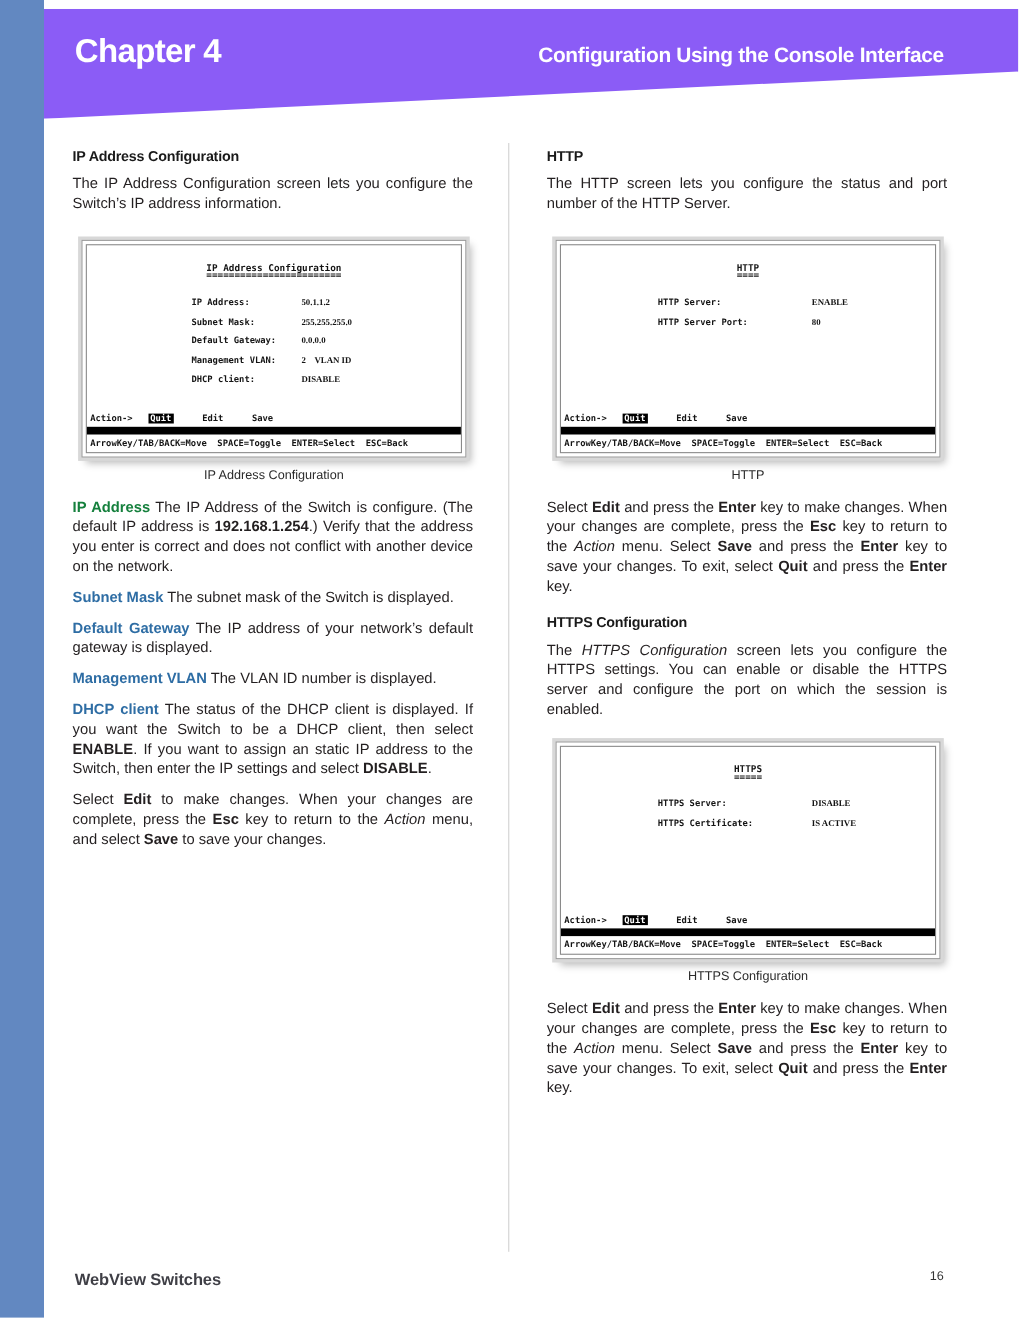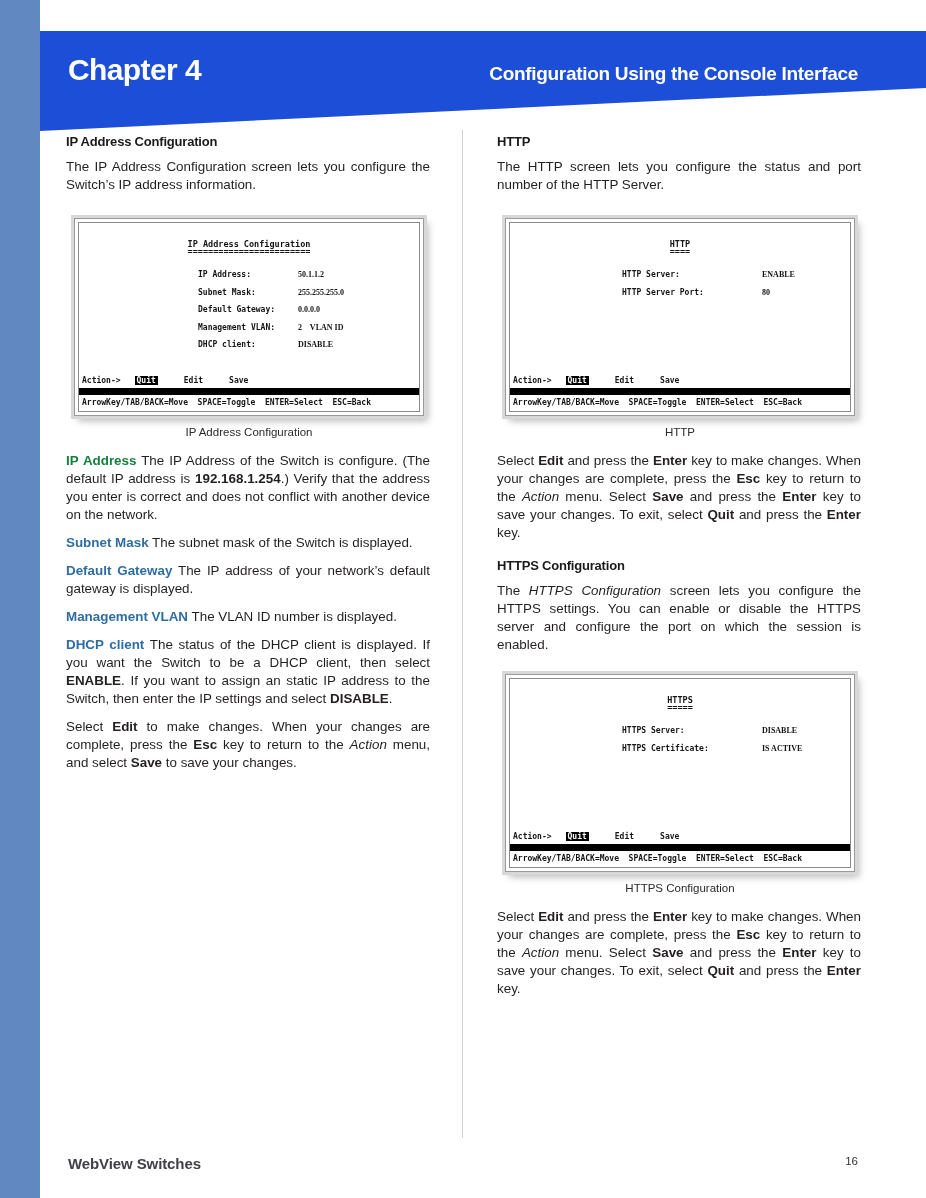--- a/index.html
+++ b/index.html
@@ -36,41 +36,41 @@
   .term-inner{
     height:100%;border:1px solid #8a8a8a;box-sizing:border-box;
     display:flex;flex-direction:column;
     font-family:"DejaVu Sans Mono",monospace;font-size:8px;font-weight:700;color:#141414;
   }
   .term-title{text-align:center;margin-top:16px;font-size:8.5px;line-height:10px;}
   .term-underline{text-align:center;font-size:8.5px;line-height:5px;letter-spacing:0;}
   .term-rows{margin-top:12px;}
   .term-row{line-height:17.5px;display:flex;padding-left:95px;}
   .t2 .term-row{padding-left:88px;}
-  .term-label{width:100px;margin-left:24px;}
+  .term-label{width:100px;}
   .t2 .term-label{width:140px;}
   .term-value{white-space:pre;font-family:Liberation Serif, serif;}
   .term-spacer{flex:1;}
   .term-action-row{line-height:13px;padding-left:3px;white-space:pre;}
   .term-action{margin-left:26px;}
   .term-action.first{margin-left:14px;}
   .term-action.sel{background:#000;color:#fff;padding:0 2px;}
   .term-bar{height:7px;background:#000;margin:1px 0;}
   .term-help{line-height:13px;padding-left:3px;white-space:pre;padding-bottom:2px;}
   .caption{width:350px;margin:10px 0 0 8px;text-align:center;font-size:11.5px;color:#2b2b2b;}
 
   .footer-left{position:absolute;left:68px;top:1155px;font-size:15px;font-weight:700;color:#3f3f46;letter-spacing:-0.1px;}
   .footer-page{position:absolute;right:68px;top:1155px;font-size:11.5px;color:#333;}
 </style>
 </head>
 <body>
 
 <div class="sidebar" style="background: rgb(98, 136, 193);"></div>
 
-<div class="banner" style="background: #1d4ed8; margin-top: 23px;">
+<div class="banner" style="background: #8b5cf6;">
   <span class="chapter">Chapter 4</span>
   <span class="ptitle">Configuration Using the Console Interface</span>
 </div>
 
 <div class="divider"></div>
 
 <div class="col col-left">
   <h3>IP Address Configuration</h3>
   <p class="body"><span>The IP Address Configuration screen lets you configure the Switch’s IP address information.</span></p>
 

